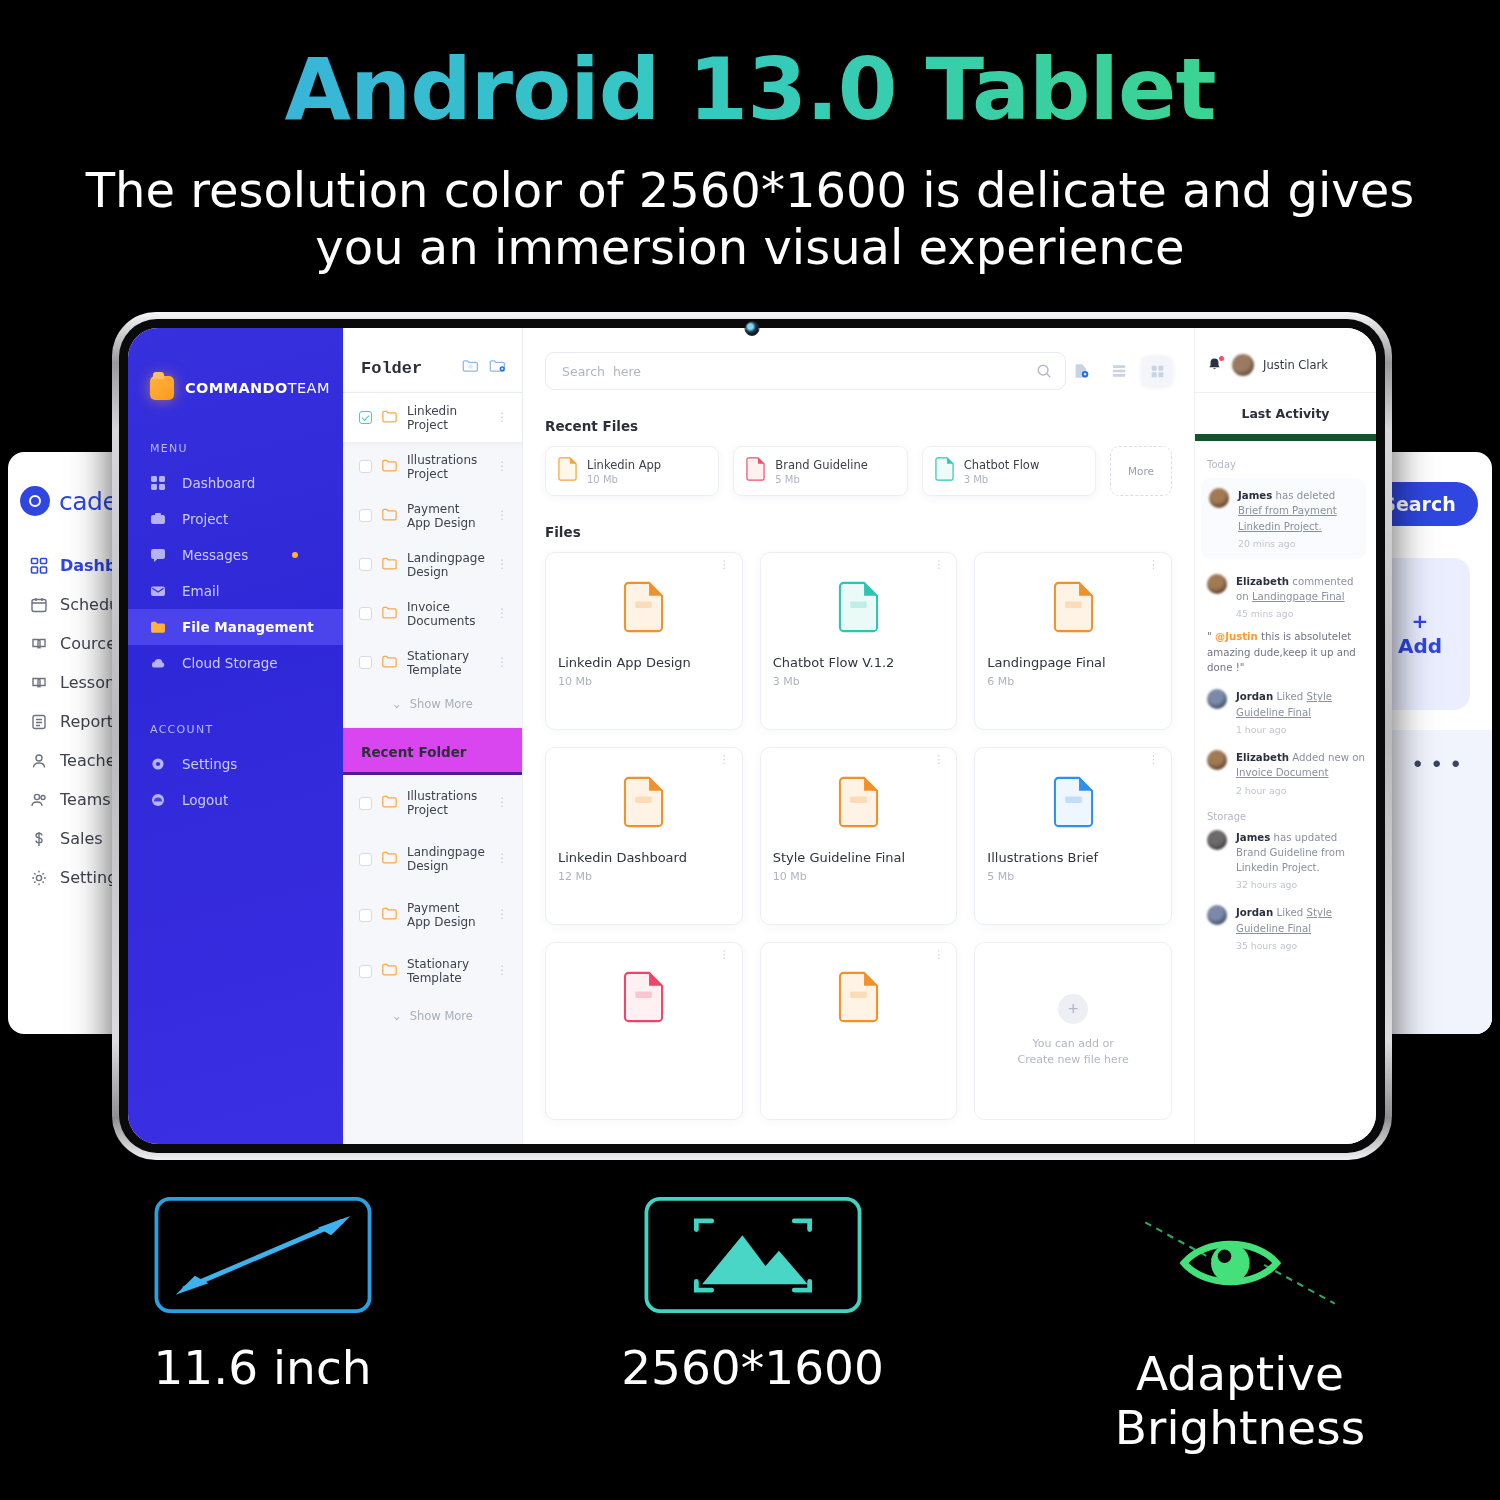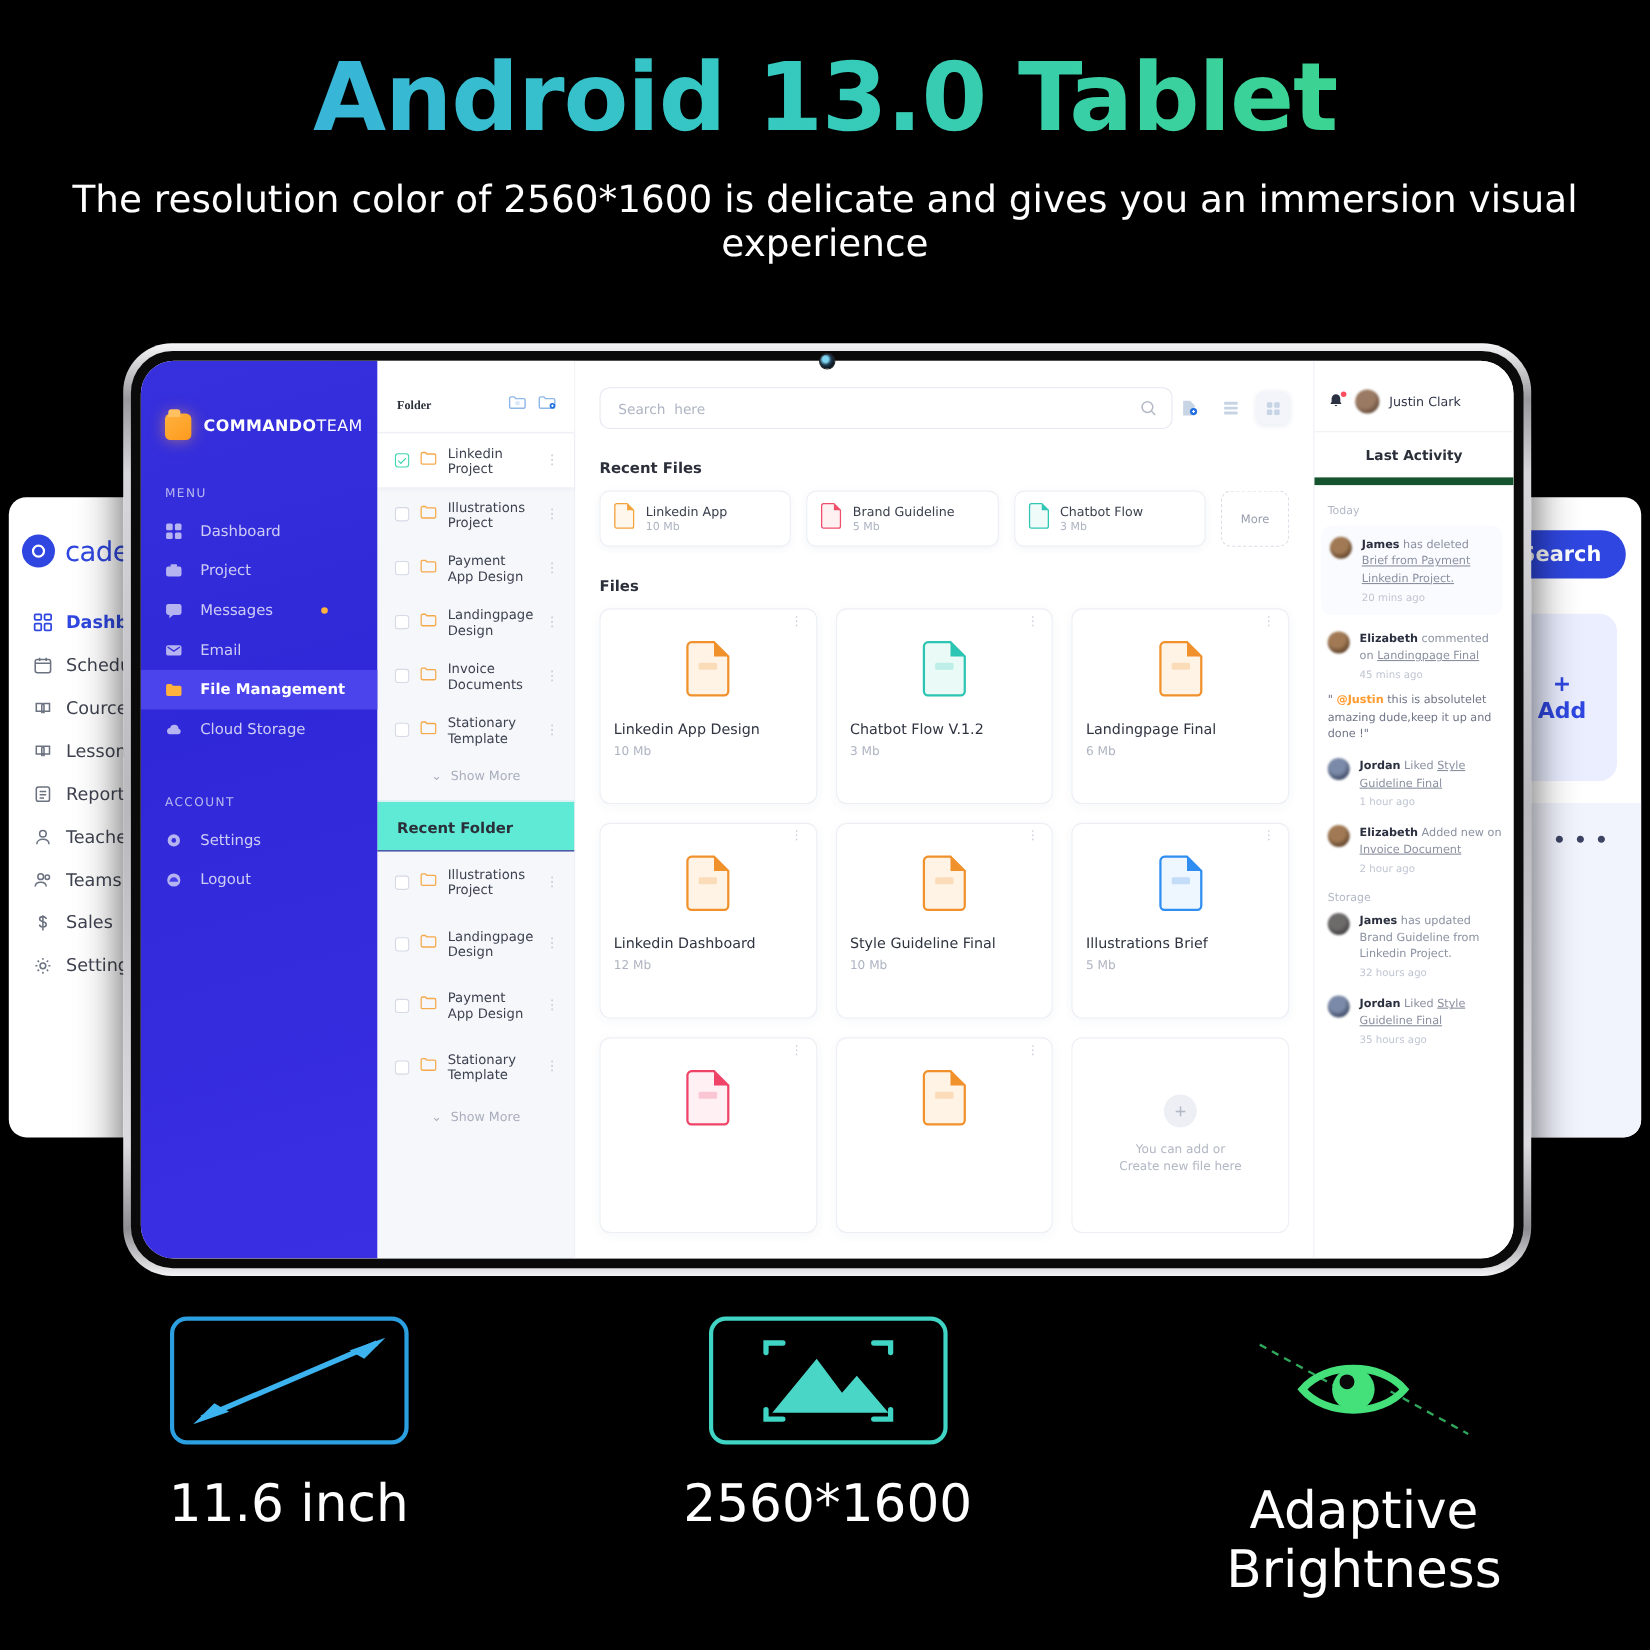--- a/index.html
+++ b/index.html
@@ -18,21 +18,21 @@
     font-size: 86px; font-weight: bold; letter-spacing: -1px;
     font-family: "DejaVu Sans", sans-serif;
     background: linear-gradient(90deg,#3aa6e8 0%, #35c9c2 45%, #3fd978 100%);
     -webkit-background-clip: text; background-clip: text;
     color: transparent; -webkit-text-fill-color: transparent;
     line-height: 1.05;
   }
   .subtitle {
     position: absolute; top: 162px; left: 40px; width: 1420px;
     text-align: center; color: #fff;
-    font-size: 34px; line-height: 1.18; font-weight: 400;
+    font-size: 48px; line-height: 1.18; font-weight: 400;
     font-family: "DejaVu Sans", sans-serif;
   }
 
   
   .bg-card {
     position: absolute; background: #fff; border-radius: 16px;
     box-shadow: 0 6px 30px rgba(0,0,0,.5); overflow: hidden;
   }
   #bg-card-left { left: 8px; top: 452px; width: 290px; height: 582px; }
   #bg-card-right{ left: 1196px; top: 452px; width: 296px; height: 582px; }
@@ -127,34 +127,34 @@
     color:#cdccf5; font-size:13.5px; position:relative; font-family:"DejaVu Sans", sans-serif;}
   .side-item .si { width:16px; height:16px; flex:0 0 16px; opacity:.85;}
   .side-item.active { background:#4b43ec; color:#fff; font-weight:bold; }
   .side-item.active .si { opacity:1; }
   .dot-badge { width:6px; height:6px; border-radius:50%; background:#ffb23e; margin-left:28px; }
 
   
   .folder-col { width:180px; flex:0 0 180px; height:100%; background:#f6f7fb; border-right:1px solid #eceef4;}
   .fc-head { display:flex; align-items:center; justify-content:space-between;
     padding:30px 16px 14px 18px; border-bottom:1px solid #eceef4; background:#fff;}
-  .fc-head h3 { font-size:11px; color:#2b2f3a; font-weight:bold;
-    font-family:Liberation Serif, serif;}
+  .fc-head h3 { font-size:17px; color:#2b2f3a; font-weight:bold;
+    font-family:Liberation Mono, monospace;}
   .fc-head .acts { display:flex; gap:10px; }
   .frow { display:flex; align-items:center; gap:10px; padding:10.5px 14px 10.5px 16px; }
   .frow.sel { background:#fff; box-shadow:0 1px 6px rgba(40,60,120,.07); }
   .cbox { width:13px; height:13px; flex:0 0 13px; border:1.4px solid #d6dae5; border-radius:3px; background:#fff;}
   .cbox.on { border-color:#3dd6b0; display:flex; align-items:center; justify-content:center;}
   .cbox.on:after{content:"";width:6px;height:3px;border-left:1.6px solid #3dd6b0;
     border-bottom:1.6px solid #3dd6b0;transform:rotate(-45deg);margin-top:-2px;}
   .fname { font-size:12px; color:#3d4250; flex:1; font-family:"DejaVu Sans", sans-serif;}
   .kebab { color:#c2c7d4; font-size:12px; line-height:.6; letter-spacing:0; }
   .show-more { display:flex; align-items:center; justify-content:center; gap:8px;
     font-size:11.5px; color:#a9aebd; padding:10px 0 16px; font-family:"DejaVu Sans", sans-serif;}
-  .fc-sub { padding:16px 16px 12px 18px; border-top:1px solid #eceef4; border-bottom:1px solid #4c1d95; background:#5eead4;}
+  .fc-sub { padding:16px 16px 12px 18px; border-top:1px solid #eceef4; border-bottom:3px solid #4c1d95; background:#d946ef;}
   .fc-sub h3{font-size:13.5px;color:#2b2f3a;font-weight:bold;font-family:"DejaVu Sans", sans-serif;}
 
   
   .main { flex:1; height:100%; background:#fff; padding:24px 22px 0 22px; overflow:hidden; position:relative;}
   .topbar { display:flex; align-items:center; }
   .search-wrap { flex:1; position:relative; }
   .search-input { width:100%; height:38px; border:1px solid #e6e9f0; border-radius:9px;
     padding:0 38px 0 16px; font-size:12.5px; color:#8d93a3; background:#fff;
     font-family:"DejaVu Sans", sans-serif; outline:none;}
   .search-input::placeholder{color:#b0b5c3;}

